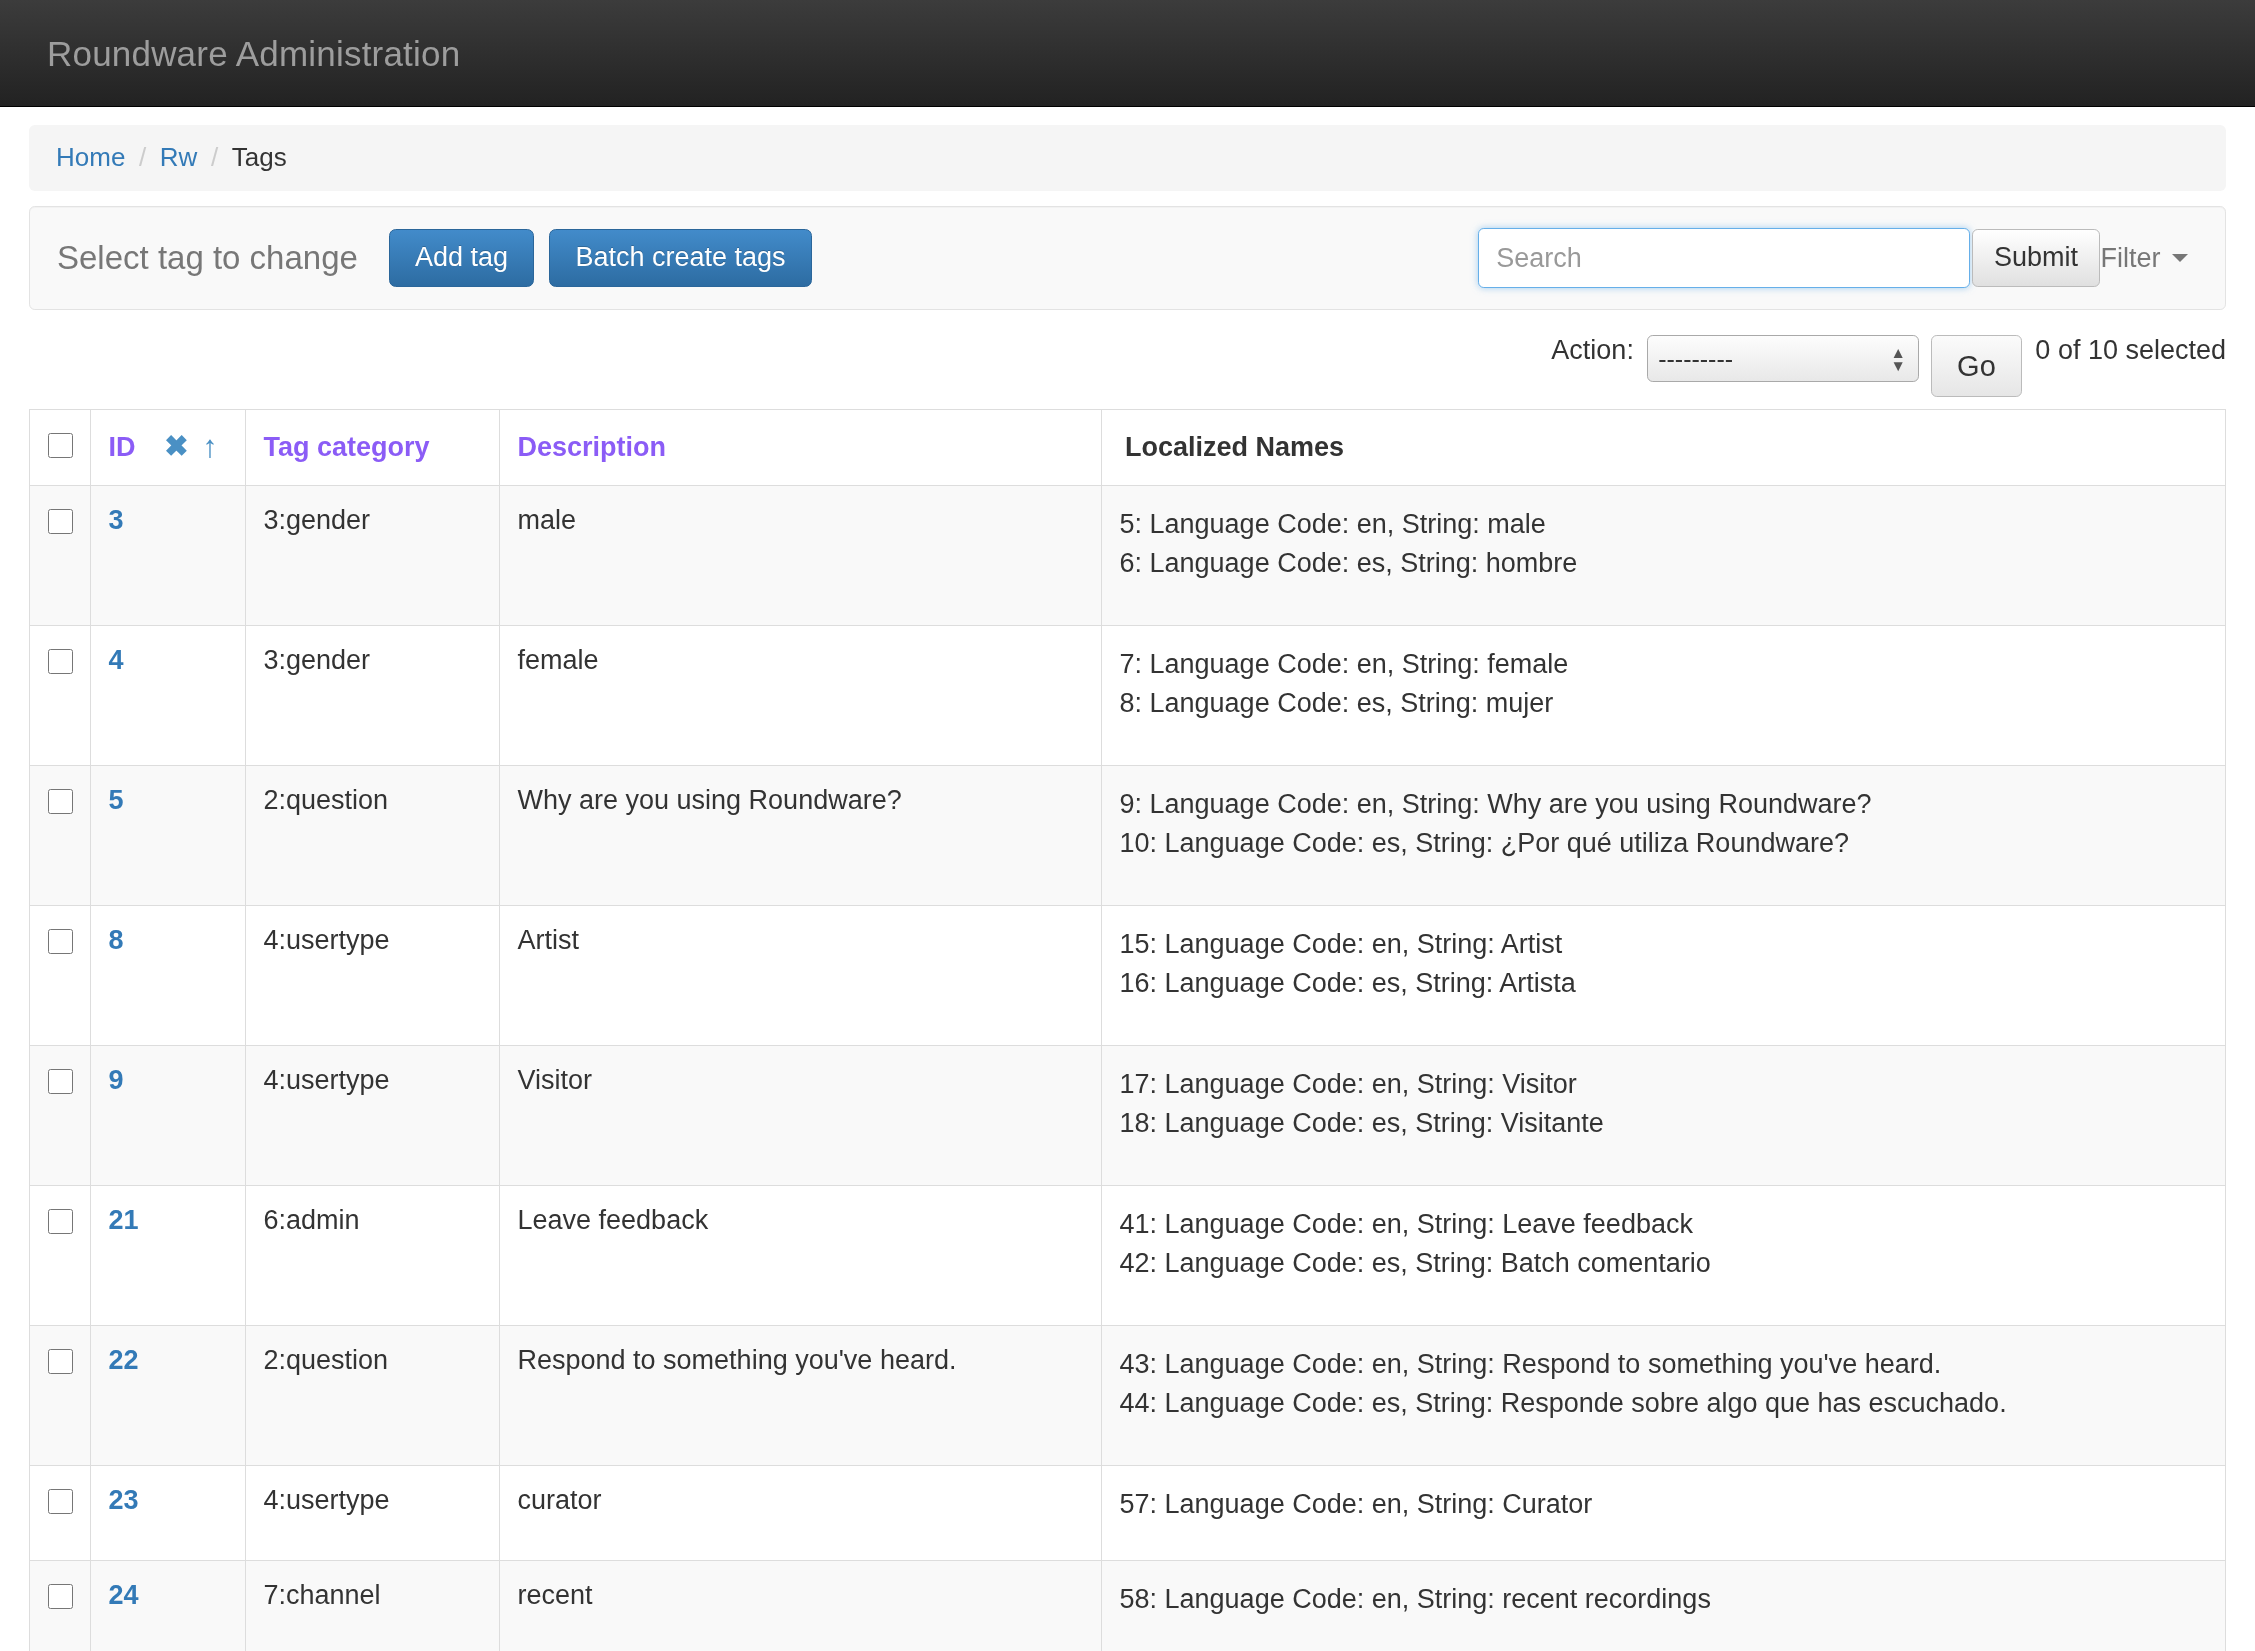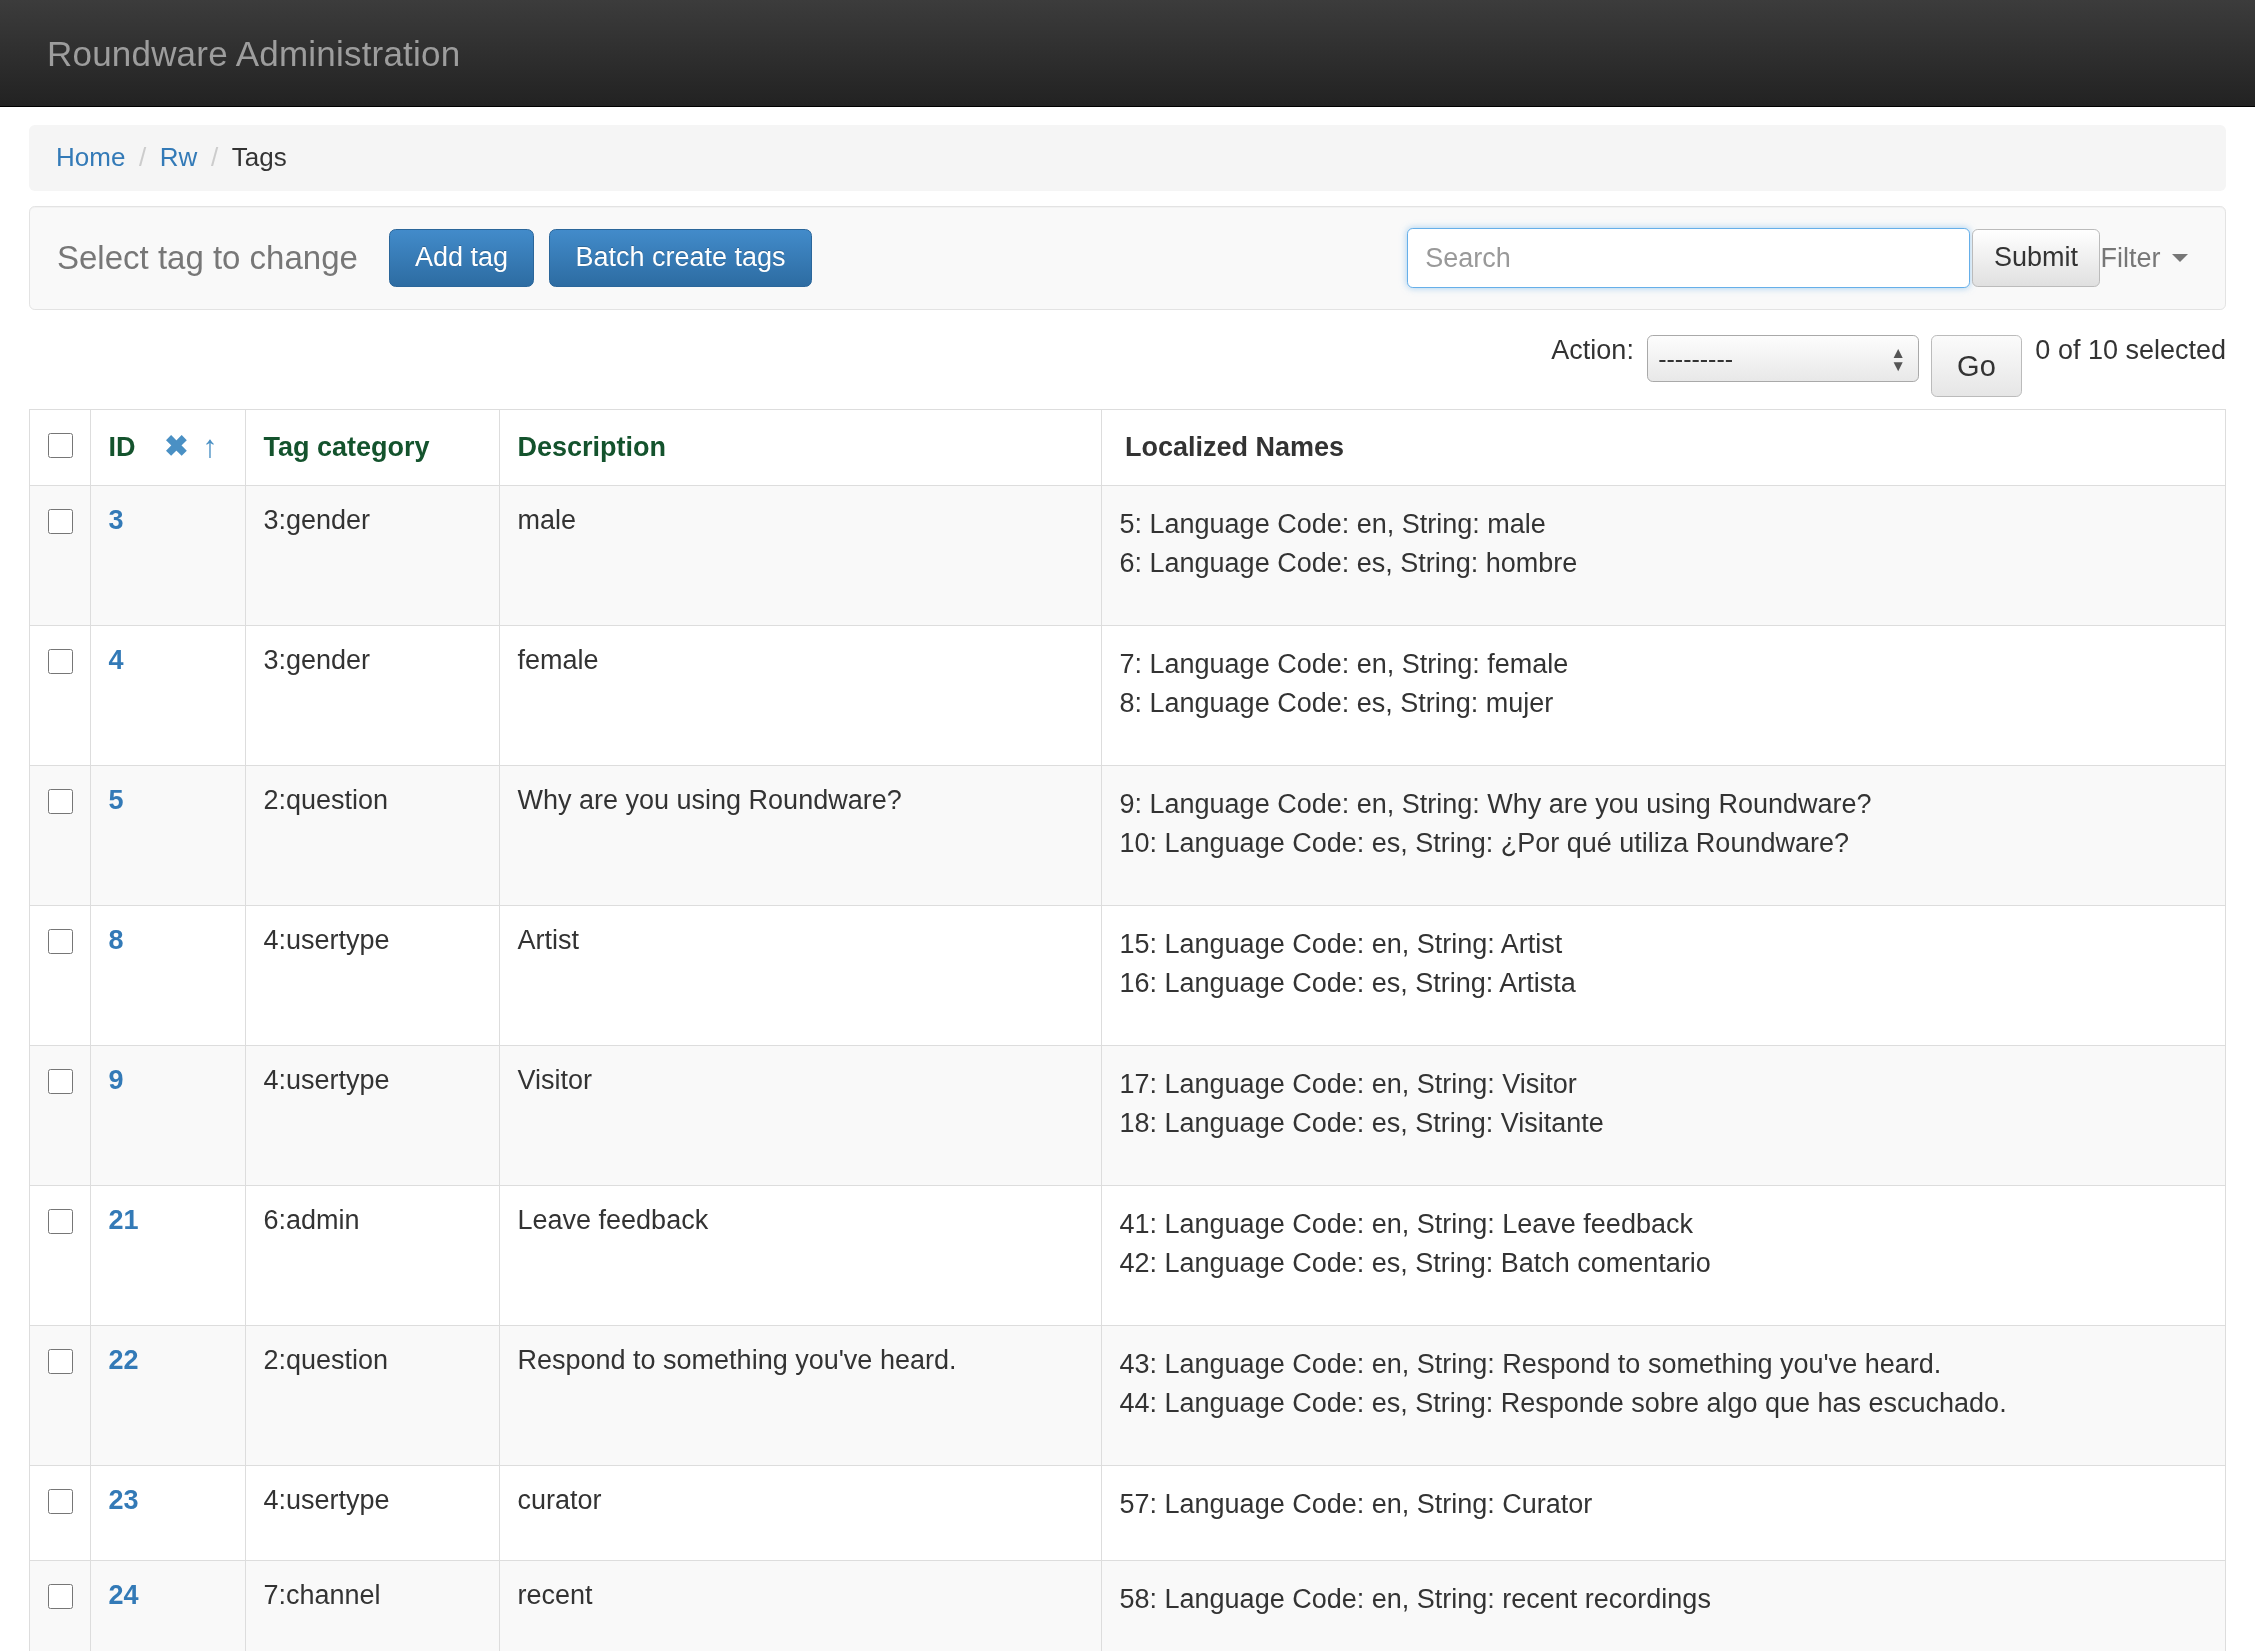--- a/index.html
+++ b/index.html
@@ -105,21 +105,21 @@
   }
   .btn-primary + .btn-primary { margin-left: 15.5px; }
 
   .toolbar-right {
     margin-left: auto;
     display: flex;
     align-items: center;
     padding-right: 9.7px;
   }
   .search-input {
-    width: 563px;
+    width: 492px;
     height: 60px;
     border: 1.9px solid #66afe9;
     border-radius: 5.8px;
     background: #fff;
     font-size: 27px;
     color: #555;
     padding: 0 17.5px;
     font-family: inherit;
     outline: none;
     box-shadow: 0 0 7.8px rgba(102,175,233,0.6);
@@ -214,21 +214,21 @@
     border: 1px solid #dddddd;
     border-bottom-width: 1.9px;
     text-align: left;
     vertical-align: middle;
     padding: 19.4px 17.5px;
     font-size: 27px;
     font-weight: bold;
     background: #ffffff;
     height: 76px;
   }
-  table.results th a { color: #14532d; text-decoration: none; cursor: pointer; }
+  table.results th a { color: #8b5cf6; text-decoration: none; cursor: pointer; }
   table.results th.plain { color: #333333; padding-left: 23px; }
   table.results td {
     border: 1px solid #dddddd;
     padding: 19.4px 17.5px;
     font-size: 27px;
     color: #333333;
     vertical-align: top;
   }
   table.results tbody tr.odd td { background: #f9f9f9; }
   table.results tbody tr.even td { background: #ffffff; }

